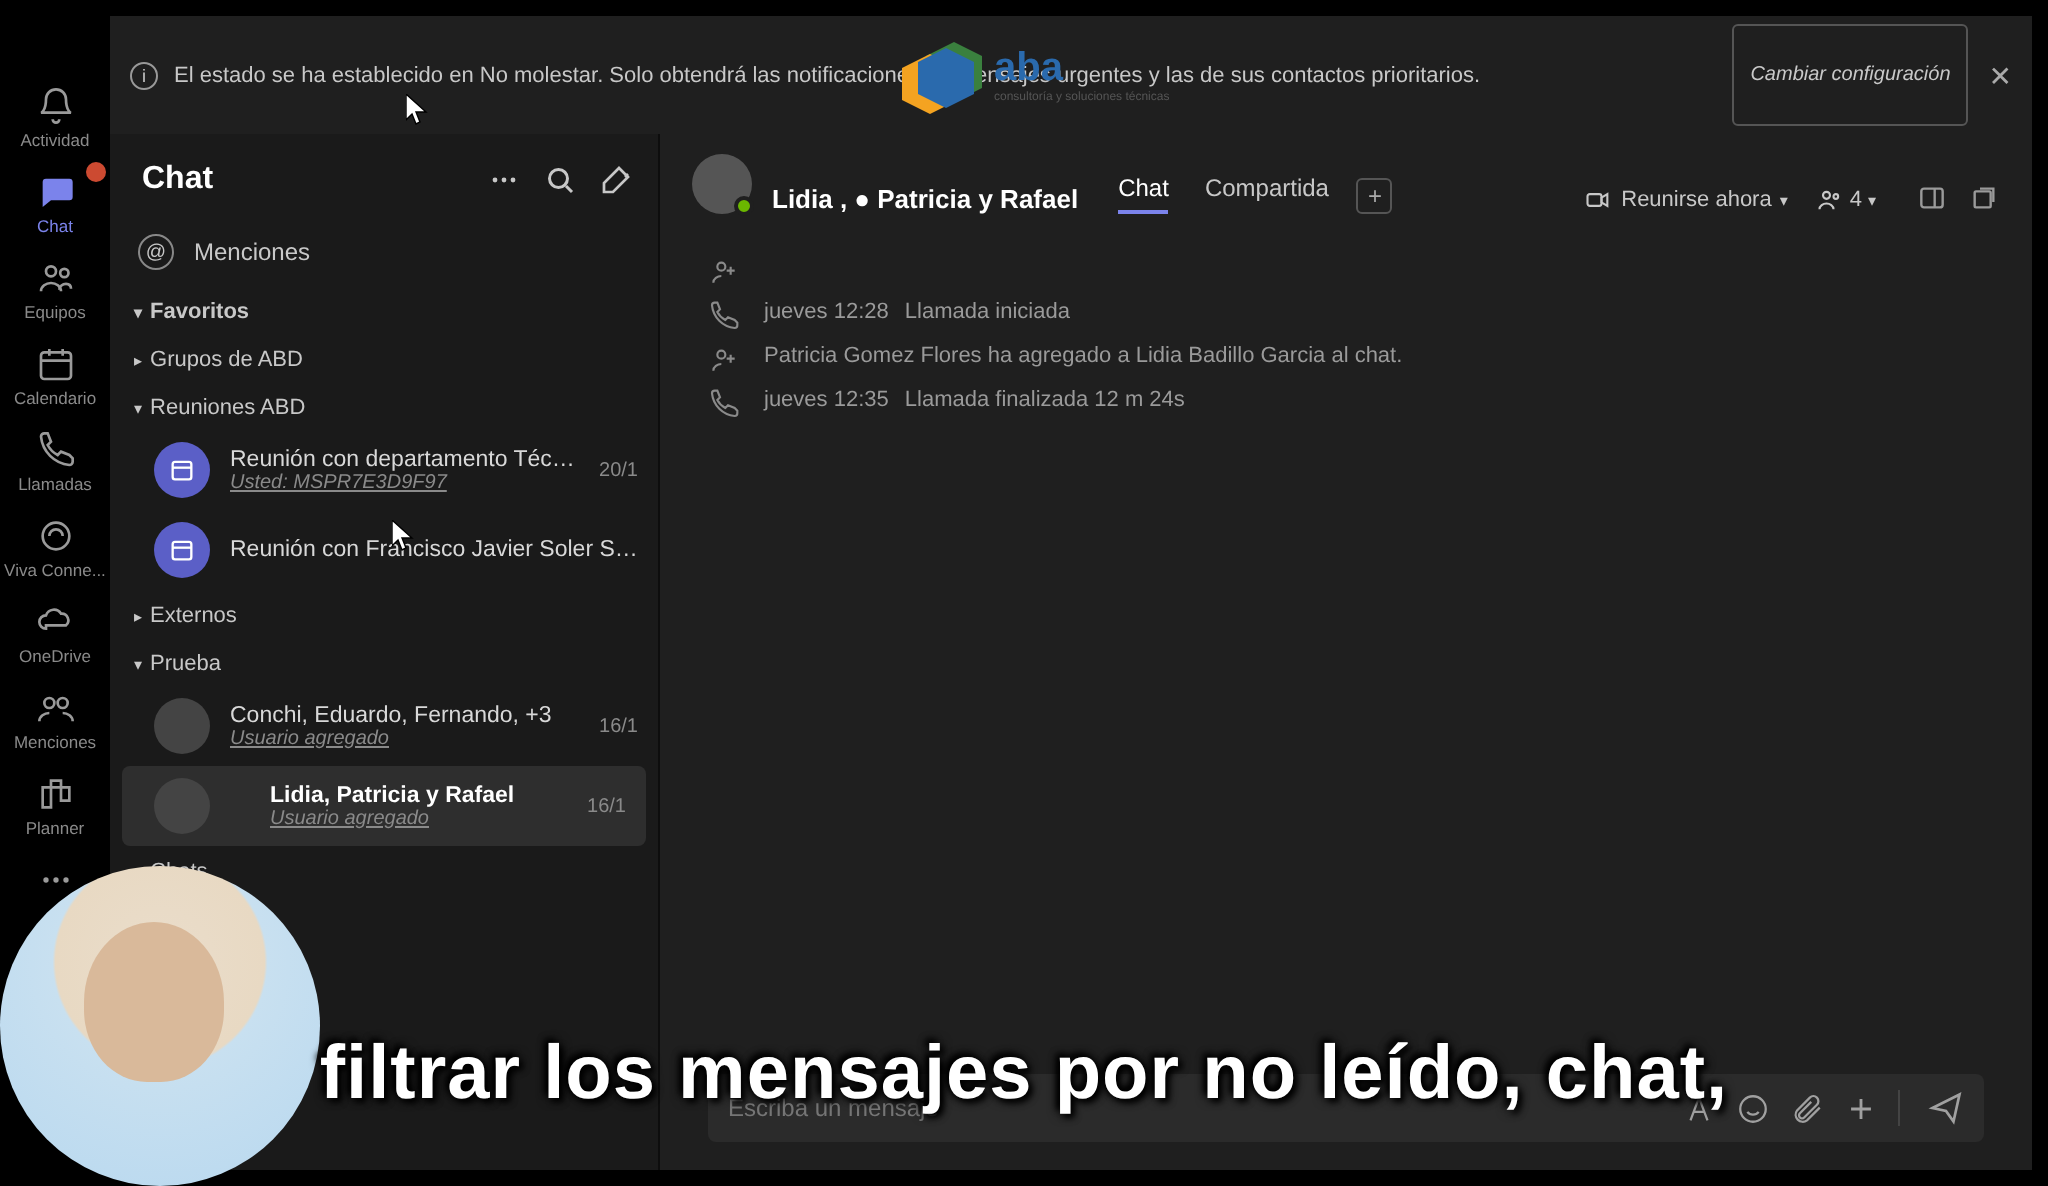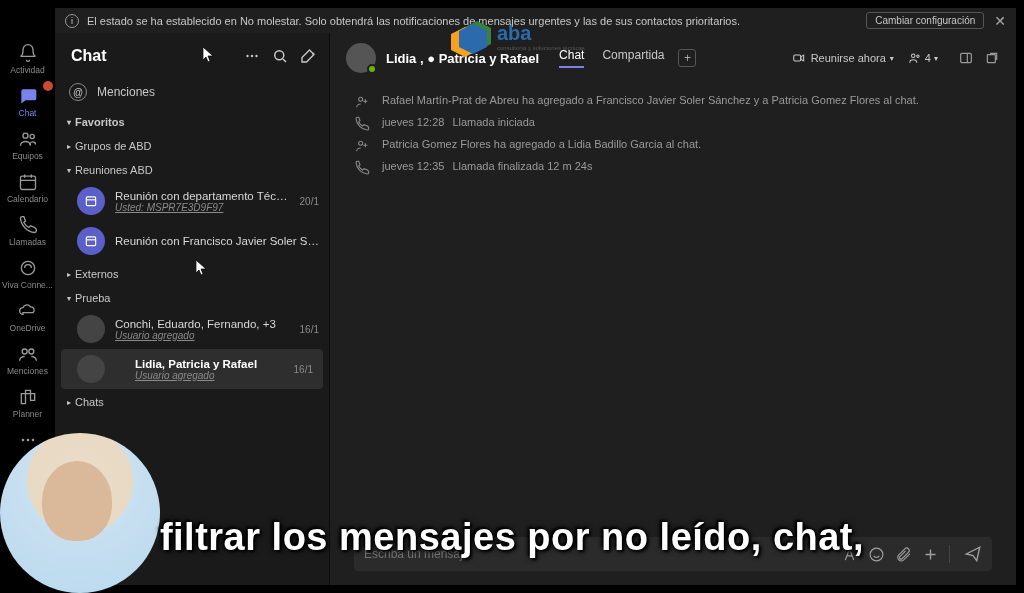--- a/index.html
+++ b/index.html
@@ -1,21 +1,21 @@
 <!DOCTYPE html>
 <html><head>
 <meta charset="utf-8">
 <style>
 * { margin:0; padding:0; box-sizing:border-box; font-family:"Segoe UI",-apple-system,sans-serif; }
 body { background:#000; width:1024px; height:593px; overflow:hidden; position:relative; color:#d4d4d4; }
 .app { position:absolute; top:8px; left:55px; right:8px; bottom:8px; background:#1f1f1f; border-radius:6px; display:flex; flex-direction:column; }
 .banner { display:flex; align-items:center; padding:4px 10px; font-size:11px; background:#1f1f1f; color:#c8c8c8; }
 .banner .info-ic { width:14px; height:14px; border:1px solid #999; border-radius:50%; margin-right:8px; display:flex; align-items:center; justify-content:center; font-size:9px; }
 .banner .spacer { flex:1; }
-.banner .cfg { border:1px solid #555; padding:2px 8px; border-radius:3px; font-size:10px; margin-right:10px; cursor:pointer; }
+.banner .cfg { border:1px solid #555; padding:19px 8px; border-radius:3px; font-size:10px; margin-right:10px; cursor:pointer;font-style:italic; }
 .banner .close { cursor:pointer; font-size:14px; color:#aaa; }
 .main { flex:1; display:flex; overflow:hidden; }
 
 .rail { position:absolute; top:30px; left:0; width:55px; bottom:8px; display:flex; flex-direction:column; align-items:center; padding-top:6px; gap:0; }
 .rail-item { width:75px; text-align:center; padding:7px 0 4px; cursor:pointer; color:#8a8a8a; font-size:8.5px; position:relative; }
 .rail-item .ic { display:block; margin:0 auto 2px; width:20px; height:20px; color:#9a9a9a; }
 .rail-item.active { color:#7b83eb; }
 .rail-item.active .ic { color:#7b83eb; }
 .rail-item.active::before { content:""; position:absolute; left:0; top:8px; bottom:8px; width:2px; background:#7b83eb; }
 .rail-item .badge { position:absolute; top:2px; right:12px; background:#cc4a31; color:#fff; font-size:8px; min-width:10px; height:10px; border-radius:5px; line-height:10px; text-align:center; }
@@ -38,21 +38,21 @@
 .row .av.cal { background:#5b5fc7; }
 .row .av.grp { background:#444; }
 .row .txt { flex:1; min-width:0; }
 .row .ttl { font-size:11.5px; color:#d8d8d8; white-space:nowrap; overflow:hidden; text-overflow:ellipsis; }
 .row.sel .ttl { font-weight:600; color:#fff; }
 .row .sub { font-size:10px; color:#8a8a8a; font-style:italic; white-space:nowrap; overflow:hidden; text-overflow:ellipsis;text-decoration:underline; }
 .row.sel .sub { font-style:italic; }
 .row .dt { font-size:10px; color:#8a8a8a; margin-left:6px; }
 
 .content { flex:1; display:flex; flex-direction:column; background:#1f1f1f; }
-.chead { display:flex; align-items:center; padding:10px 16px; }
+.chead { display:flex; align-items:flex-end; padding:10px 16px; }
 .chead .cav { width:30px; height:30px; border-radius:50%; background:#555; margin-right:10px; position:relative; }
 .chead .presence { position:absolute; bottom:-1px; right:-1px; width:10px; height:10px; border-radius:50%; background:#6bb700; border:2px solid #1f1f1f; }
 .chead .names { font-size:13px; font-weight:700; color:#fff; }
 .chead .tabs { margin-left:20px; display:flex; gap:18px; font-size:12px; color:#c8c8c8; }
 .chead .tabs span { padding-bottom:4px; cursor:pointer; }
 .chead .tabs span.act { border-bottom:2px solid #7b83eb; color:#fff; }
 .chead .plus-tab { margin-left:14px; width:18px; height:18px; border:1px solid #555; border-radius:3px; display:flex; align-items:center; justify-content:center; font-size:12px; color:#aaa; cursor:pointer; }
 .chead .sp { flex:1; }
 .chead .meet { display:flex; align-items:center; font-size:11px; color:#c8c8c8; cursor:pointer; margin-right:14px; }
 .chead .meet svg { width:14px; height:14px; margin-right:5px; }
@@ -301,21 +301,20 @@
           </svg>
       </div>
 
       <div class="msgs">
         <div class="sysmsg">
           <svg class="sic" viewBox="0 0 24 24" fill="none" stroke="currentColor" stroke-width="1.6">
               <circle cx="10" cy="8" r="3"></circle>
               <path d="M4 20c0-3 3-5 6-5"></path>
               <path d="M17 8v6M14 11h6"></path>
             </svg>
-          <span>Rafael Martín-Prat de Abreu ha agregado a Francisco Javier Soler Sánchez y a Patricia Gomez Flores al chat.</span>
         </div>
         <div class="sysmsg">
           <svg class="sic" viewBox="0 0 24 24" fill="none" stroke="currentColor" stroke-width="1.6">
               <path d="M22 17v2a2 2 0 01-2 2A19 19 0 013 4a2 2 0 012-2h2l2 5-2 2a14 14 0 006 6l2-2 5 2z"></path>
             </svg>
           <span class="time">jueves 12:28</span>
           <span>Llamada iniciada</span>
         </div>
         <div class="sysmsg">
           <svg class="sic" viewBox="0 0 24 24" fill="none" stroke="currentColor" stroke-width="1.6">

